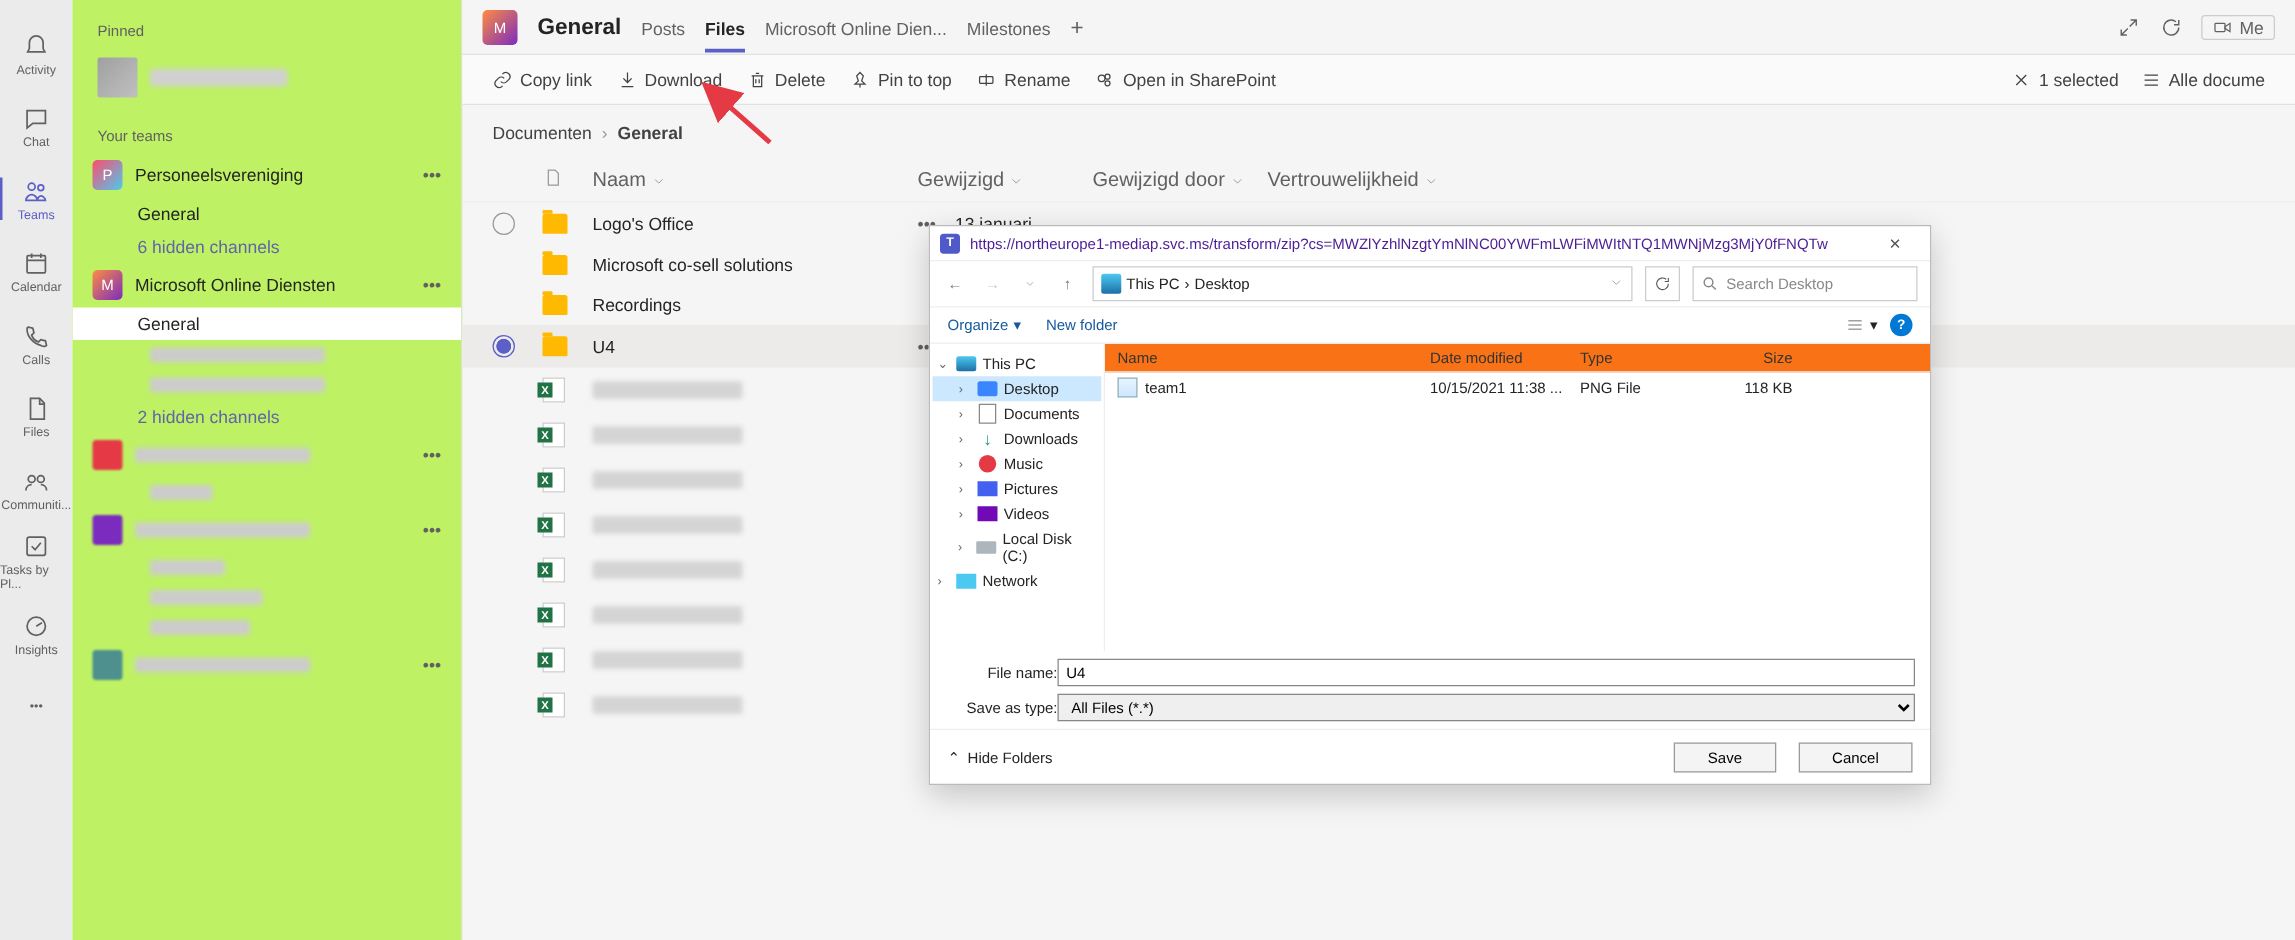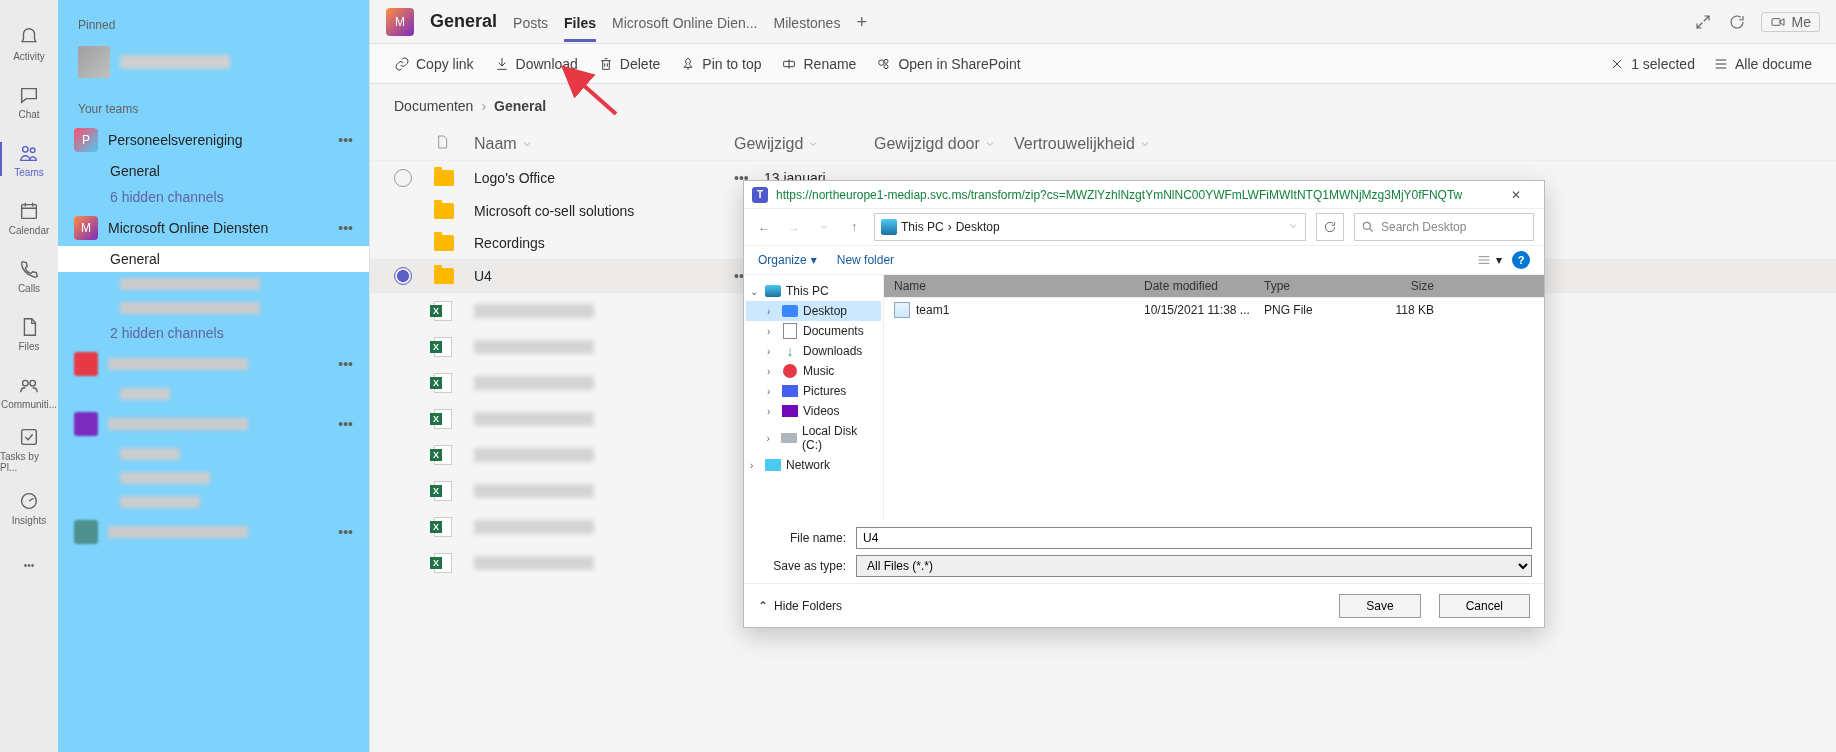--- a/index.html
+++ b/index.html
@@ -7,21 +7,21 @@
 
   
   .app-rail { position: absolute; left: 0; top: 0; width: 58px; height: 100%; background: #ebebeb; display: flex; flex-direction: column; align-items: center; padding-top: 18px; gap: 8px; }
   .rail-item { width: 58px; height: 50px; display: flex; flex-direction: column; align-items: center; justify-content: center; gap: 2px; font-size: 10px; color: #616161; cursor: pointer; position: relative; }
   .rail-item.active { color: #5b5fc7; }
   .rail-item.active::before { content: ""; position: absolute; left: 0; top: 8px; bottom: 8px; width: 2px; background: #5b5fc7; }
   .rail-icon { width: 24px; height: 24px; display: flex; align-items: center; justify-content: center; }
   .rail-icon svg { width: 22px; height: 22px; stroke: currentColor; fill: none; stroke-width: 1.5; }
 
   
-  .sidebar { position: absolute; left: 58px; top: 0; width: 312px; height: 100%; background: #7dd3fc; border-right: 1px solid #e1e1e1; overflow-y: auto; padding: 12px 0; }
+  .sidebar { position: absolute; left: 58px; top: 0; width: 312px; height: 100%; background: #bef264; border-right: 1px solid #e1e1e1; overflow-y: auto; padding: 12px 0; }
   .side-section-title { font-size: 12px; color: #616161; padding: 6px 20px; }
   .pinned-item { display: flex; align-items: center; gap: 10px; padding: 8px 20px; }
   .avatar-sq { width: 32px; height: 32px; background: linear-gradient(135deg,#a0a0a0,#c0c0c0); border-radius: 2px; }
   .blurname { width: 110px; height: 14px; background: #d0d0d0; border-radius: 2px; filter: blur(2px); }
 
   .team-item { display: flex; align-items: center; gap: 10px; padding: 6px 16px; }
   .team-avatar { width: 24px; height: 24px; border-radius: 4px; display: flex; align-items: center; justify-content: center; font-size: 12px; color: white; }
   .more-dots { margin-left: auto; color: #616161; cursor: pointer; }
   .channel-item { padding: 5px 20px 5px 52px; font-size: 14px; color: #242424; cursor: pointer; }
   .channel-item.active { background: #fff; font-weight: 400; }
@@ -68,46 +68,46 @@
   .radio.checked { border-color: #5b5fc7; background: radial-gradient(circle,#5b5fc7 0 50%, transparent 55%); }
   .row-more { width:30px; color:#616161; cursor:pointer; }
   .blurcell { width: 120px; height: 14px; background: #d4d4d4; filter: blur(2px); border-radius: 2px; }
 
   
   .arrow-overlay { position: absolute; left: 560px; top: 64px; pointer-events: none; }
 
   
   .dialog { position: absolute; left: 743px; top: 180px; width: 802px; height: 448px; background: #fff; border: 1px solid #bbb; box-shadow: 0 8px 24px rgba(0,0,0,.2); display: flex; flex-direction: column; font-size: 12px; }
   .dlg-title { height: 28px; display: flex; align-items: center; padding: 0 8px; gap: 8px; border-bottom: 1px solid #eee; }
-  .dlg-title-text { color: #15803d; font-size: 12px; flex: 1; overflow: hidden; text-overflow: ellipsis; white-space: nowrap; }
+  .dlg-title-text { color: #4c1d95; font-size: 12px; flex: 1; overflow: hidden; text-overflow: ellipsis; white-space: nowrap; }
   .dlg-close { width: 40px; text-align: center; cursor: pointer; color: #555; }
   .dlg-nav { height: 36px; display: flex; align-items: center; gap: 10px; padding: 0 10px; }
   .nav-arrow { width: 20px; height: 20px; display: flex; align-items: center; justify-content: center; color: #777; cursor: pointer; }
   .addr-bar { flex: 1; height: 28px; border: 1px solid #ccc; display: flex; align-items: center; padding: 0 6px; gap: 4px; }
   .addr-seg { display: flex; align-items: center; gap: 4px; font-size: 12px; }
   .refresh-btn { width:28px; height:28px; border:1px solid #ccc; display:flex; align-items:center; justify-content:center; cursor:pointer; }
   .search-box { width: 180px; height: 28px; border: 1px solid #ccc; display: flex; align-items: center; padding: 0 6px; gap: 6px; color: #888; }
   .dlg-toolbar { height: 30px; display: flex; align-items: center; padding: 0 14px; gap: 20px; border-top: 1px solid #eee; border-bottom: 1px solid #eee; }
   .dlg-tool { color: #15599e; cursor: pointer; font-size: 12px; display:flex; align-items:center; gap:4px; }
   .dlg-tool-right { margin-left:auto; display:flex; gap:10px; align-items:center; }
   .dlg-body { flex: 1; display: flex; overflow: hidden; }
   .dlg-tree { width: 140px; border-right: 1px solid #eee; padding: 6px 2px; overflow-y: auto; }
   .tree-item { display: flex; align-items: center; gap: 5px; padding: 3px 4px; font-size: 12px; cursor: pointer; }
   .tree-item.selected { background: #cce8ff; }
   .tree-indent { width: 12px; display:inline-block; }
   .tree-chev { width: 10px; color: #666; font-size: 10px; }
   .tree-icon { width: 16px; height: 14px; display:flex; align-items:center; justify-content:center; }
   .dlg-list { flex:1; overflow:auto; }
-  .list-head { display: flex; padding: 4px 10px; font-size: 12px; color: #333; border-bottom: 1px solid #eee; position: sticky; top: 0; background: #a3a3a3; }
+  .list-head { display: flex; padding: 4px 10px; font-size: 12px; color: #333; border-bottom: 1px solid #eee; position: sticky; top: 0; background: #f97316; }
   .lh-name { width: 250px; } .lh-date { width: 120px; } .lh-type { width: 90px; } .lh-size { width: 80px; text-align:right; }
   .list-row { display: flex; padding: 4px 10px; font-size: 12px; align-items: center; }
   .file-thumb { width:16px; height:16px; border:1px solid #8ab; background: linear-gradient(#e8f4ff,#cce8ff); margin-right:6px; }
 
   .dlg-inputs { padding: 6px 12px; display:flex; flex-direction:column; gap:6px; }
-  .dlg-input-row { display:flex; align-items:center; gap:10px; }
+  .dlg-input-row { display:flex; align-items:center; }
   .dlg-label { width: 90px; text-align:right; font-size:12px; }
   .dlg-field { flex:1; height:22px; border:1px solid #888; padding:0 6px; font-size:12px; }
   .dlg-footer { height: 44px; display:flex; align-items:center; padding: 0 14px; gap: 10px; border-top:1px solid #eee; }
   .hide-folders { display:flex; align-items:center; gap:6px; font-size:12px; cursor:pointer; }
   .dlg-btn { margin-left: 8px; padding: 4px 26px; border: 1px solid #999; background: #f4f4f4; cursor: pointer; font-size: 12px; }
   .dlg-footer .spacer { flex:1; }
 
   .mini-icon { width:16px; height:16px; }
   .teams-badge { width:16px;height:16px;border-radius:3px;background:#5059c9;display:inline-flex;align-items:center;justify-content:center;color:#fff;font-size:10px;font-weight:bold;}
 </style>

